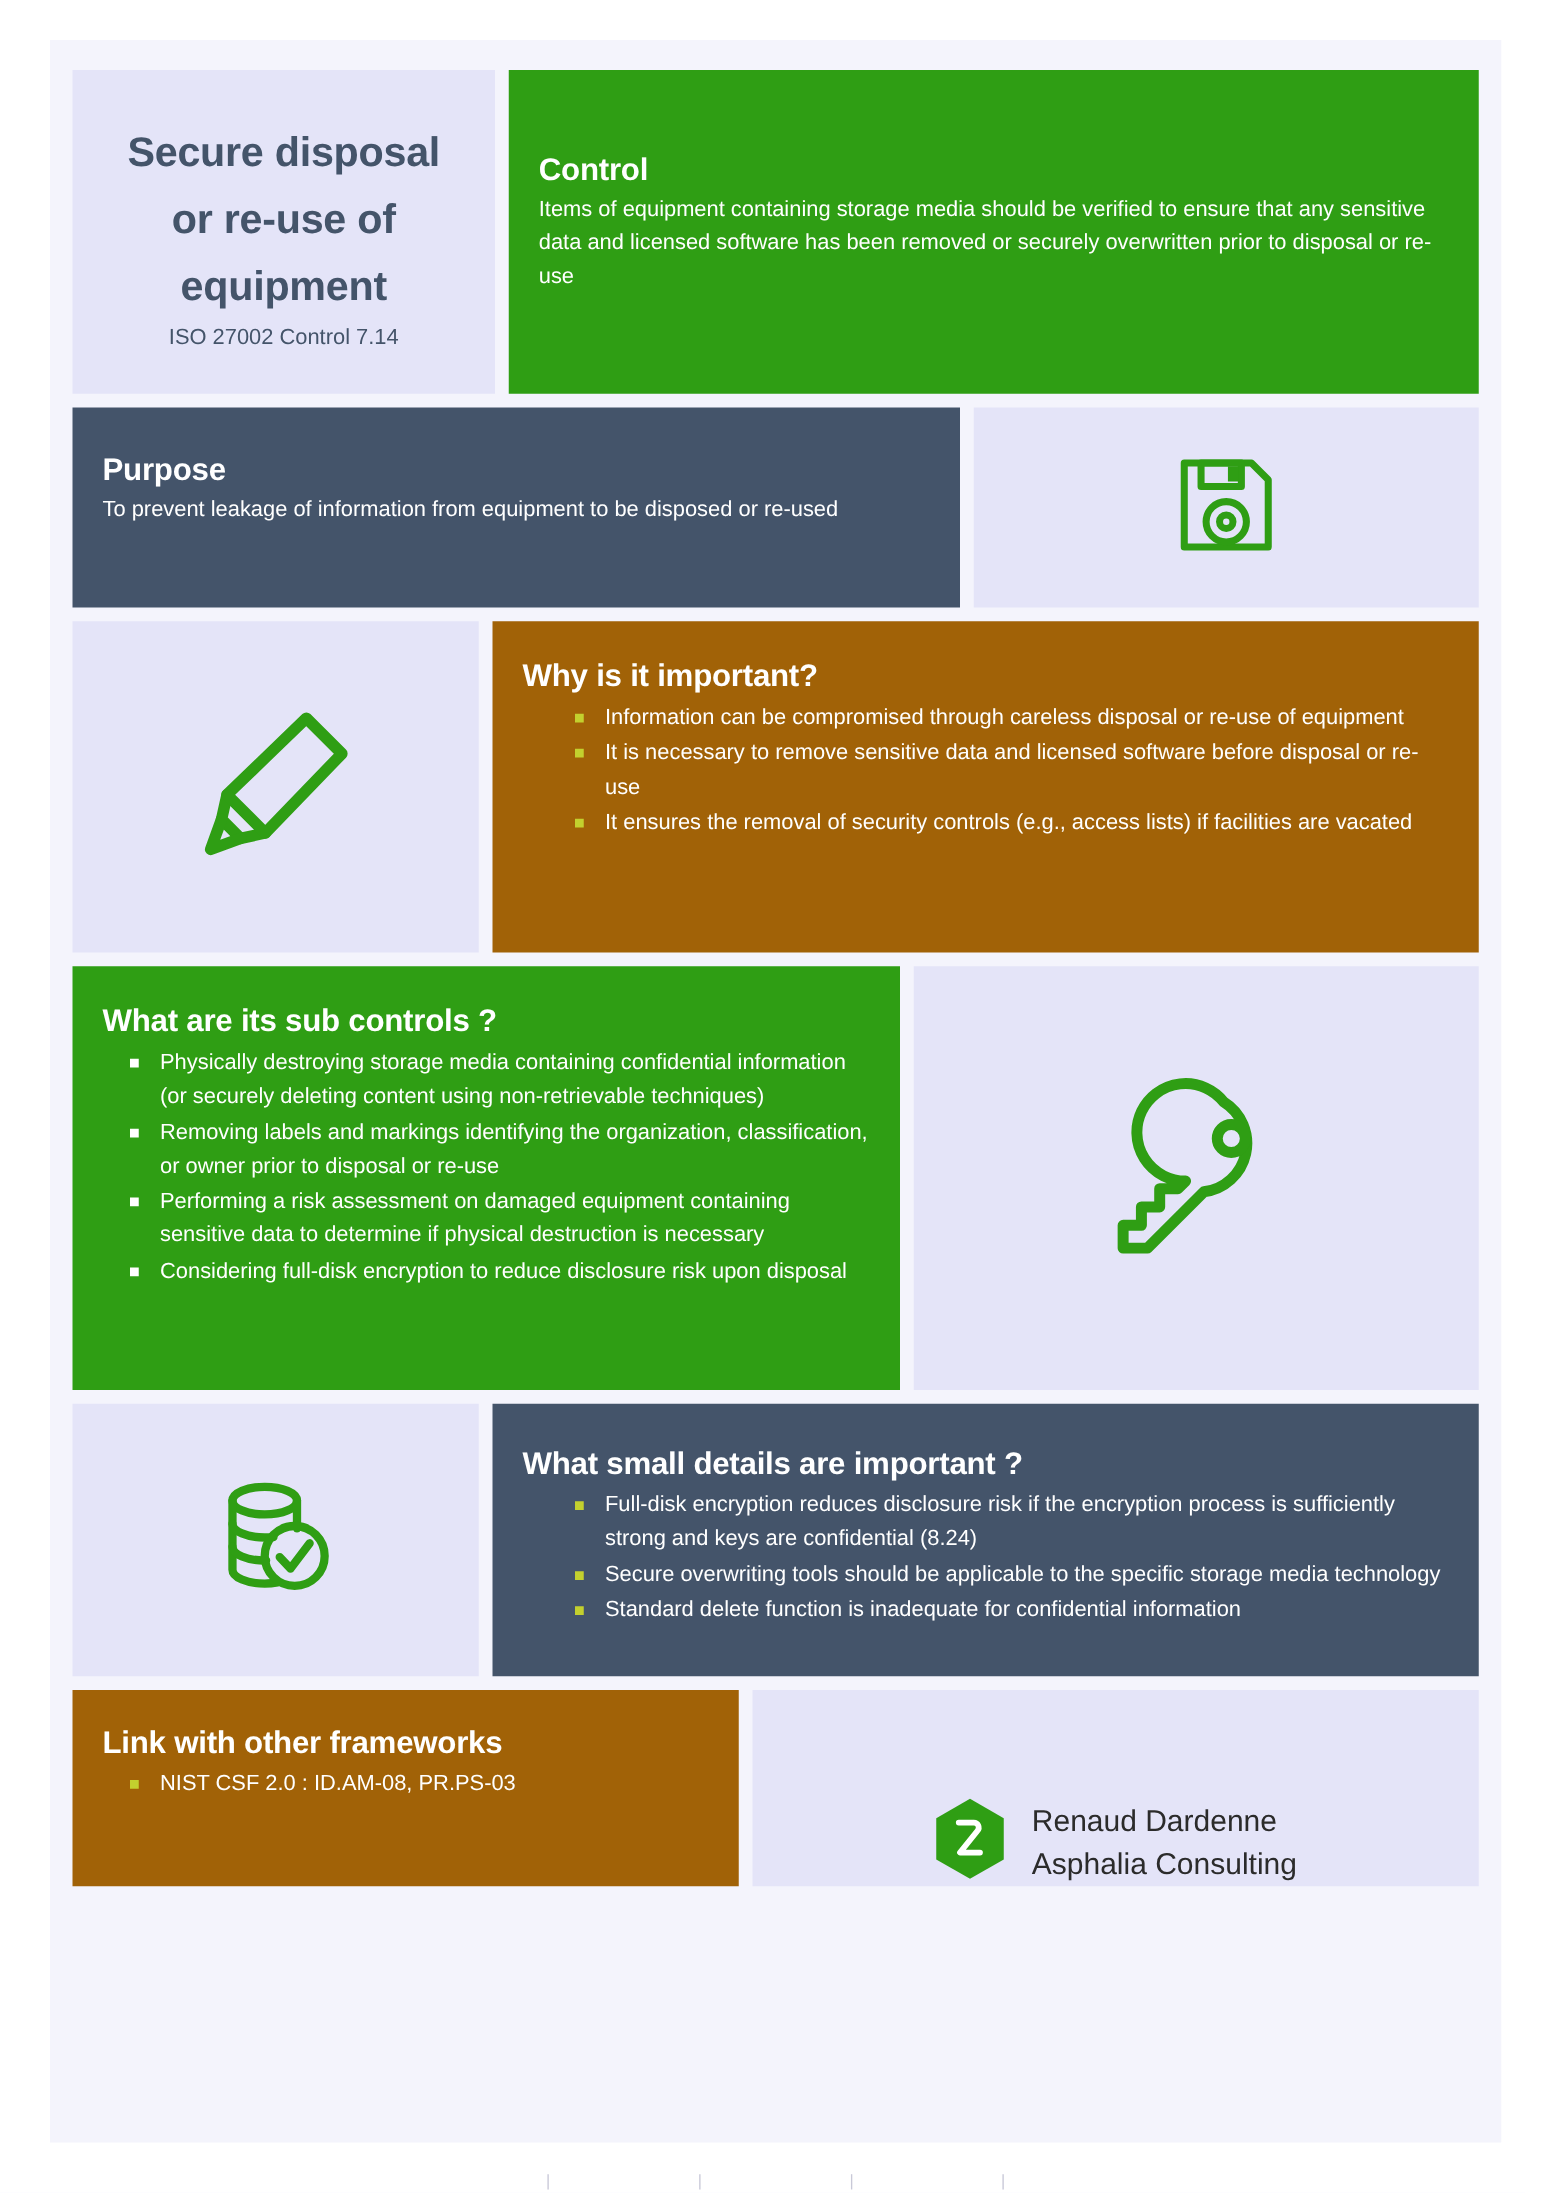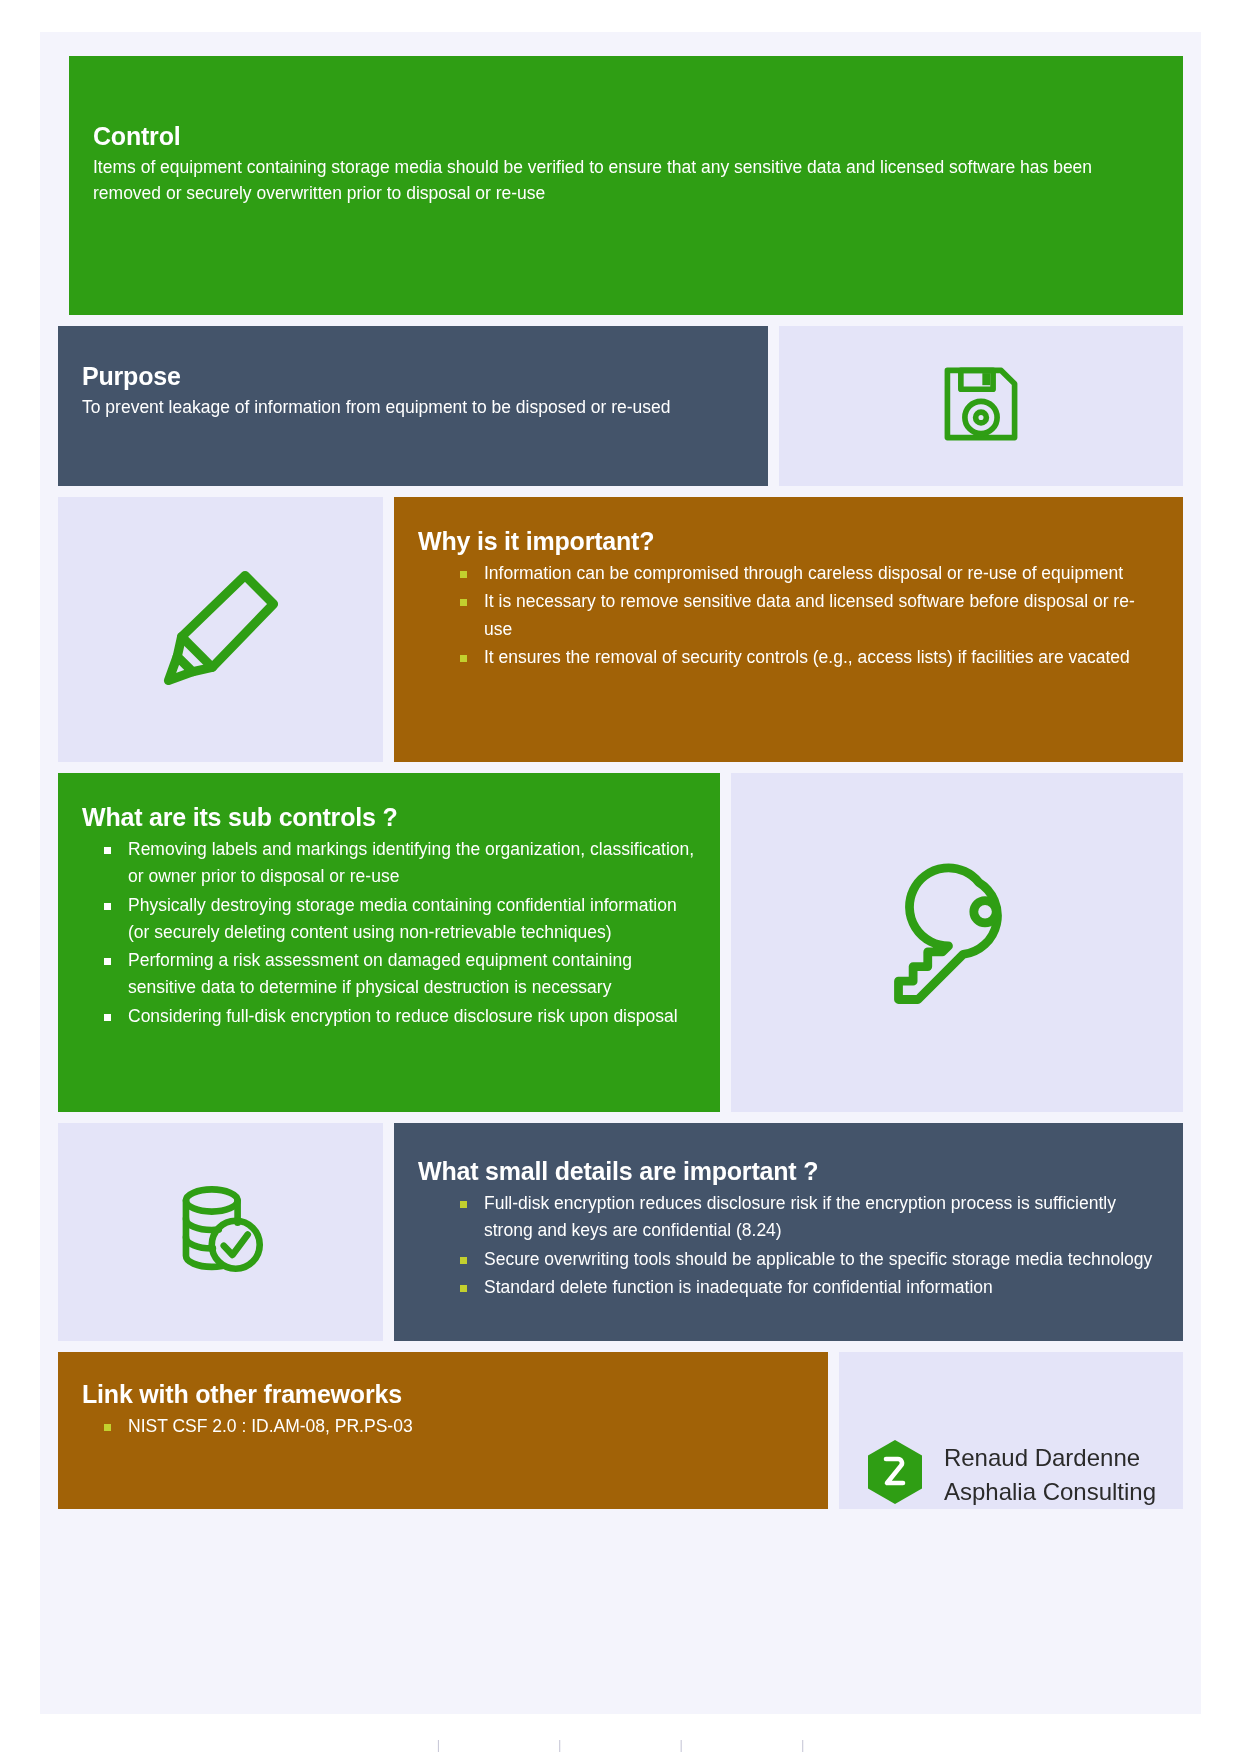--- a/index.html
+++ b/index.html
@@ -96,20 +96,24 @@
     color: #c9c9d8; font-size: 13px;
   }
 </style>
 </head>
 <body>
 
 <div id="page">
   <div id="sheet">
 
     <div class="row" style="height:259px;">
+      <div class="lav pad" style="width:338px; display:flex; flex-direction:column; justify-content:center; padding-top:26px;">
+        <h1 class="title">Secure disposal or re-use of equipment</h1>
+        <div class="subtitle">ISO 27002 Control 7.14</div>
+      </div>
       <div style="width:11px;"></div>
       <div class="green pad" style="flex:1; padding-top:66px;">
         <h2>Control</h2>
         <div class="body-text">Items of equipment containing storage media should be verified to ensure that any sensitive data and licensed software has been removed or securely overwritten prior to disposal or re-use</div>
       </div>
     </div>
 
     <div style="height:11px;"></div>
 
     <div class="row" style="height:160px;">
@@ -153,22 +157,22 @@
         </ul>
       </div>
     </div>
 
     <div style="height:11px;"></div>
 
     <div class="row" style="height:339px;">
       <div class="green pad" style="width:662px; padding-top:30px;">
         <h2>What are its sub controls ?</h2>
         <ul class="bl white" style="margin-left:-20px;">
+          <li>Physically destroying storage media containing confidential information (or securely deleting content using non-retrievable techniques)</li>
           <li>Removing labels and markings identifying the organization, classification, or owner prior to disposal or re-use</li>
-          <li>Physically destroying storage media containing confidential information (or securely deleting content using non-retrievable techniques)</li>
           <li>Performing a risk assessment on damaged equipment containing sensitive data to determine if physical destruction is necessary</li>
           <li>Considering full-disk encryption to reduce disclosure risk upon disposal</li>
         </ul>
       </div>
       <div style="width:11px;"></div>
       <div class="lav icon-cell" style="flex:1;">
         <span>
           <svg width="156" height="156" viewBox="0 0 64 64" fill="none" stroke="#2f9e14" stroke-width="3.6" stroke-linejoin="round" stroke-linecap="round">
             <path d="M41 8 a16 16 0 1 0 -12.5 26 L26 36.5 L20 36.5 L20 42.5 L14 42.5 L14 48.5 L8 48.5 L8 56 L16 56 L34.5 37.5 A16 16 0 0 0 41 8 Z"></path>
             <circle cx="43.5" cy="20" r="4.6"></circle>
@@ -200,21 +204,21 @@
           <li>Full-disk encryption reduces disclosure risk if the encryption process is sufficiently strong and keys are confidential (8.24)</li>
           <li>Secure overwriting tools should be applicable to the specific storage media technology</li>
           <li>Standard delete function is inadequate for confidential information</li>
         </ul>
       </div>
     </div>
 
     <div style="height:11px;"></div>
 
     <div class="row" style="height:157px;">
-      <div class="dark pad" style="width:770px; padding-top:28px;">
+      <div class="dark pad" style="width:533px; padding-top:28px;">
         <h2>Link with other frameworks</h2>
         <ul class="bl olive" style="margin-left:-20px;">
           <li>NIST CSF 2.0 : ID.AM-08, PR.PS-03</li>
         </ul>
       </div>
       <div style="width:11px;"></div>
       <div class="lav" style="flex:1;">
         <div class="brand">
           <span>
             <svg width="58" height="66" viewBox="0 0 58 66">

